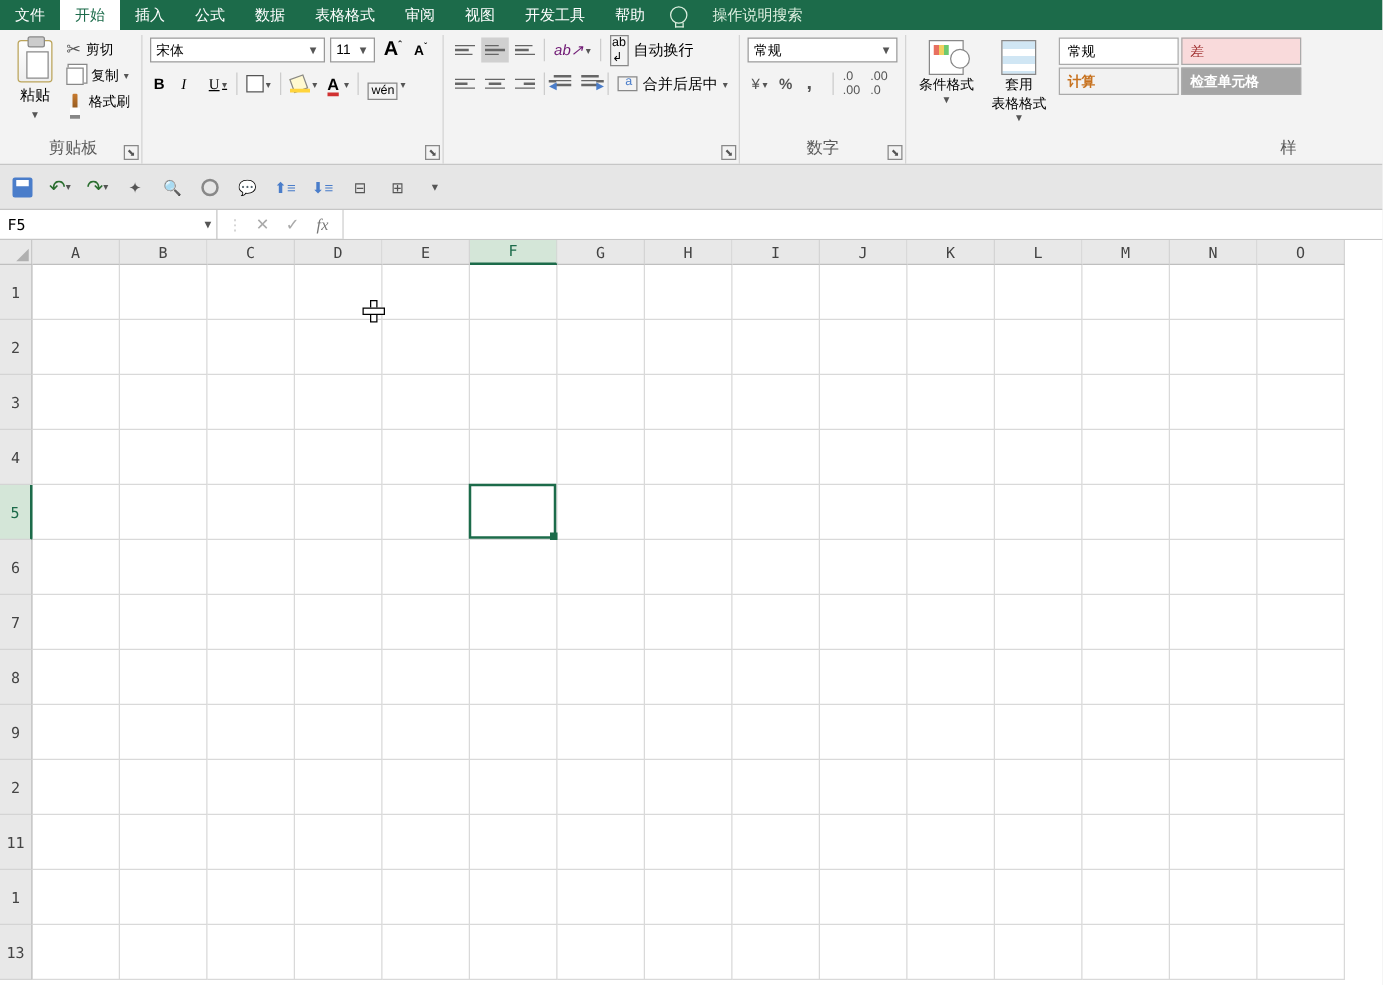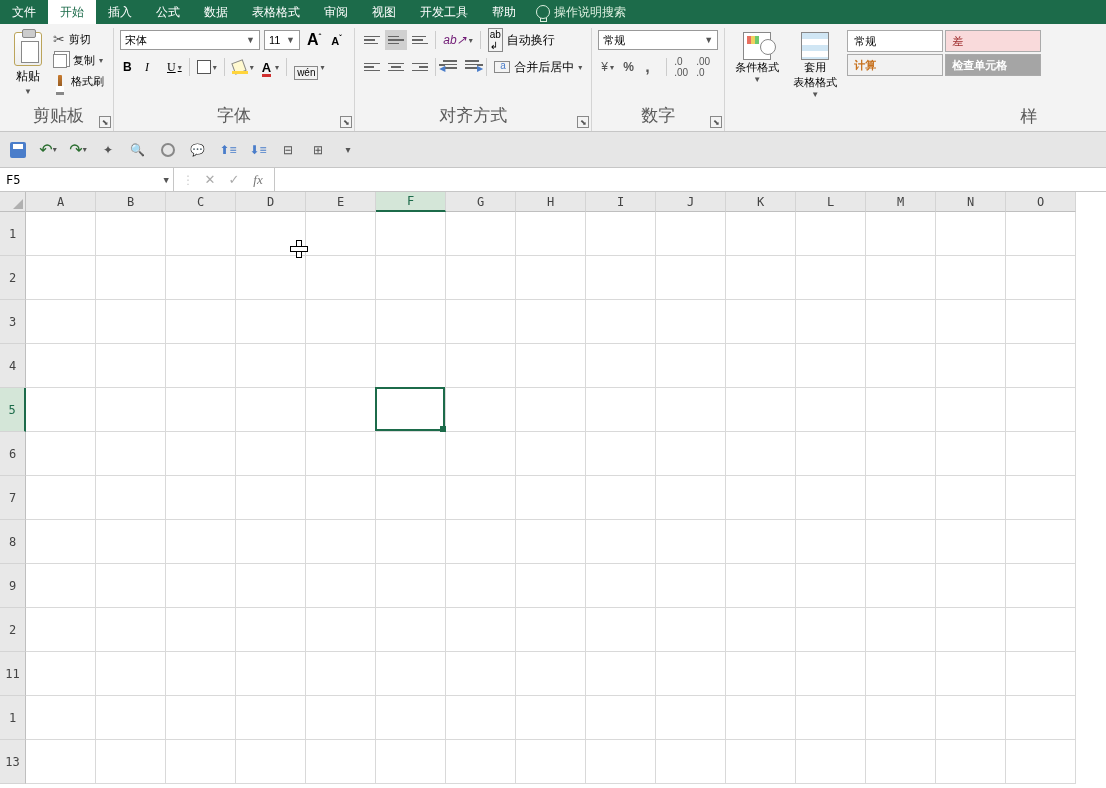--- a/index.html
+++ b/index.html
@@ -27,21 +27,21 @@
   cursor: pointer;
   font-size: 12px;
 }
 .menu-item.active {
   background: #fff;
   color: #1c6b4a;
 }
 .menu-search {
   display: flex;
   align-items: center;
-  gap: 4px;
+  gap: 20px;
   padding: 0 8px;
   color: #dcefdf;
 }
 .lightbulb {
   width: 14px; height: 14px;
   border: 1.2px solid #dcefdf;
   border-radius: 50%;
   position: relative;
 }
 .lightbulb::after {
@@ -63,21 +63,21 @@
 }
 .ribbon-group {
   border-right: 1px solid #d4d4d4;
   padding: 2px 6px 2px 6px;
   display: flex;
   flex-direction: column;
   justify-content: space-between;
   position: relative;
 }
 .ribbon-group-label {
-  font-size: 17px;
+  font-size: 13px;
   color: #5b5b5b;
   text-align: center;
   padding: 4px 0 2px 0;
 }
 .ribbon-group .dialog-launcher {
   position: absolute;
   right: 2px;
   bottom: 3px;
   width: 12px;
   height: 12px;
@@ -495,21 +495,20 @@
             <span class="fontcolor-ic">A</span>
             <span style="font-size:8px;color:#555;margin-left:4px">▾</span>
           </div>
         <div class="sep-v"></div>
         <div class="fbtn">
             <span class="wen-ic">wén</span>
             <span style="font-size:8px;color:#555;margin-left:2px">▾</span>
           </div>
       </div>
     </div>
-    <div class="ribbon-group-label">字体</div>
     <div class="dialog-launcher">⬊</div>
   </div>
 
   <div class="ribbon-group align-group">
     <div class="ribbon-body" style="flex-direction:column">
       <div class="row1">
         <div class="fbtn">
             <div class="align-ic">
               <span style="width:100%"></span>
               <span style="width:70%"></span>
@@ -581,21 +580,20 @@
             </div>
           </div>
         <div class="sep-v"></div>
         <div class="fbtn" style="width:auto;gap:4px">
           <span class="merge-ic"></span>
           <span>合并后居中</span>
           <span style="font-size:8px;color:#555">▾</span>
         </div>
       </div>
     </div>
-    <div class="ribbon-group-label">对齐方式</div>
     <div class="dialog-launcher">⬊</div>
   </div>
 
   <div class="ribbon-group num-group">
     <div class="ribbon-body" style="flex-direction:column">
       <div class="row1">
         <div class="num-format-box">
           <span>常规</span>
           <span class="dd-arrow">▼</span>
         </div>

